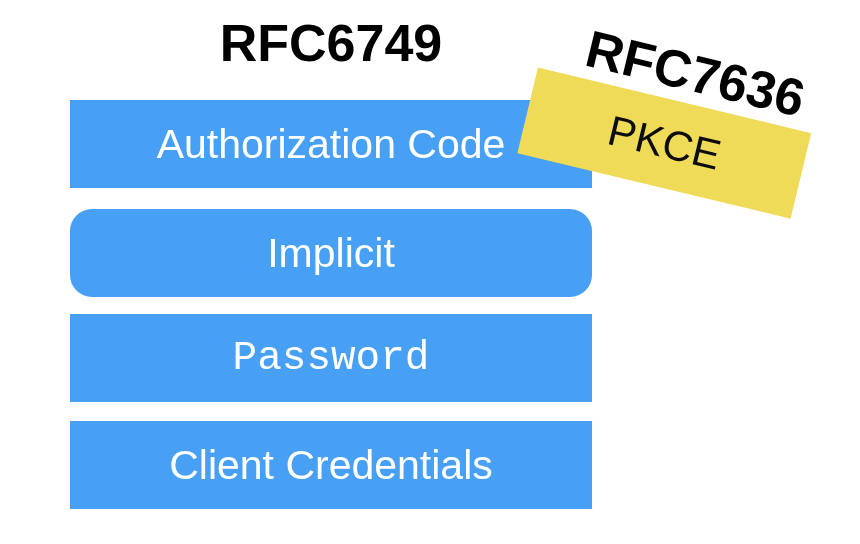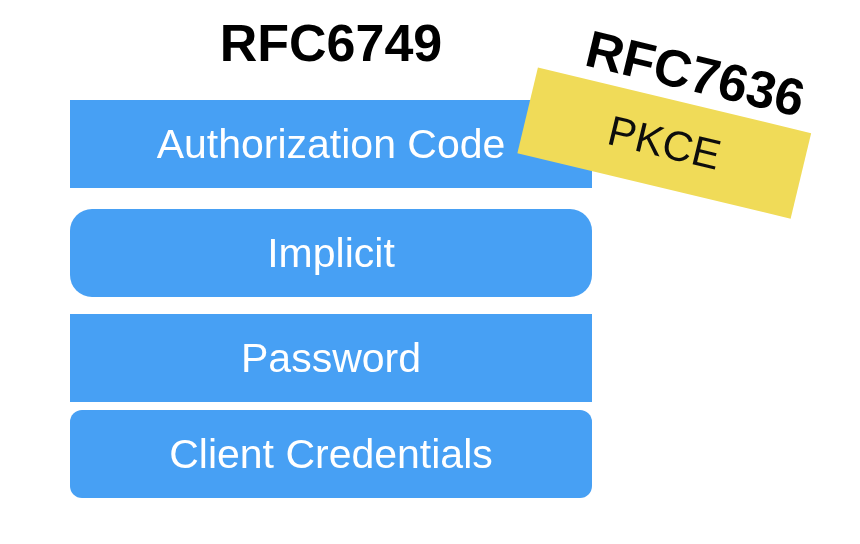--- a/index.html
+++ b/index.html
@@ -36,22 +36,22 @@
     color: var(--bar-text, #ffffff);
     display: flex;
     align-items: center;
     justify-content: center;
     font-size: 41px;
     font-weight: 500;
     white-space: nowrap;
   }
   .bar-1 { top: 100px; }
   .bar-2 { top: 209px; border-radius: 22px; }
-  .bar-3 { top: 314px; }
-  .bar-4 { top: 410px; border-radius: 12px; }
+  .bar-3 { top: 314px; font-family: Liberation Mono, monospace; }
+  .bar-4 { top: 421px; }
   .sticker-group {
     position: absolute;
     left: 531px;
     top: 38px;
     width: 281px;
     height: 150px;
     transform: rotate(13.5deg);
     transform-origin: 50% 50%;
   }
   .sticker-title {

